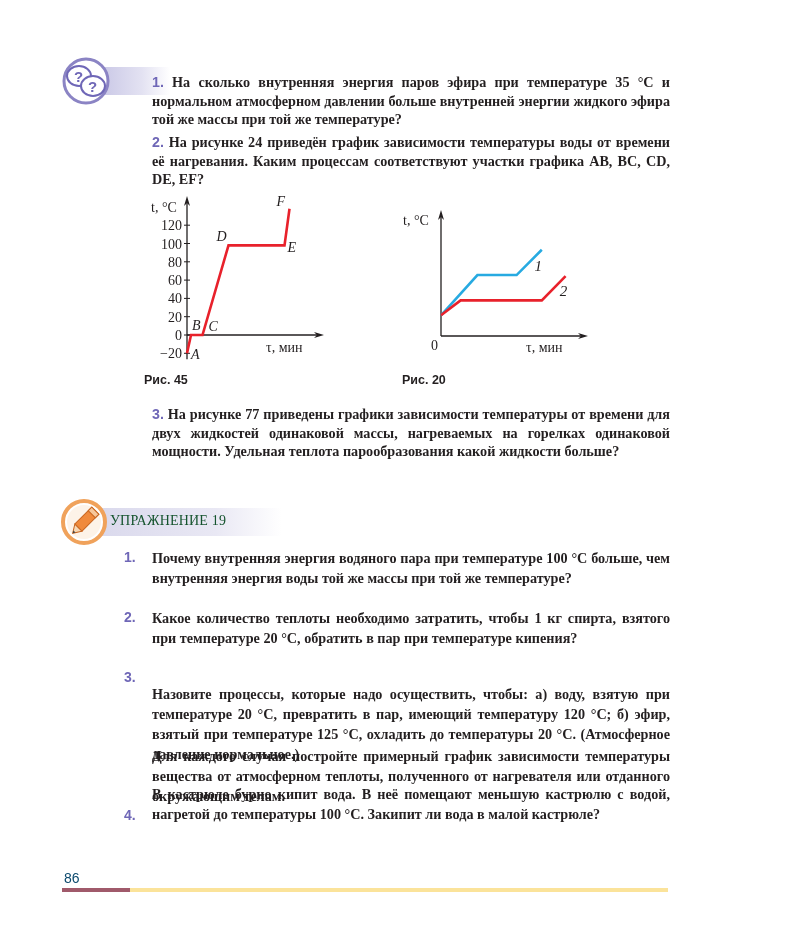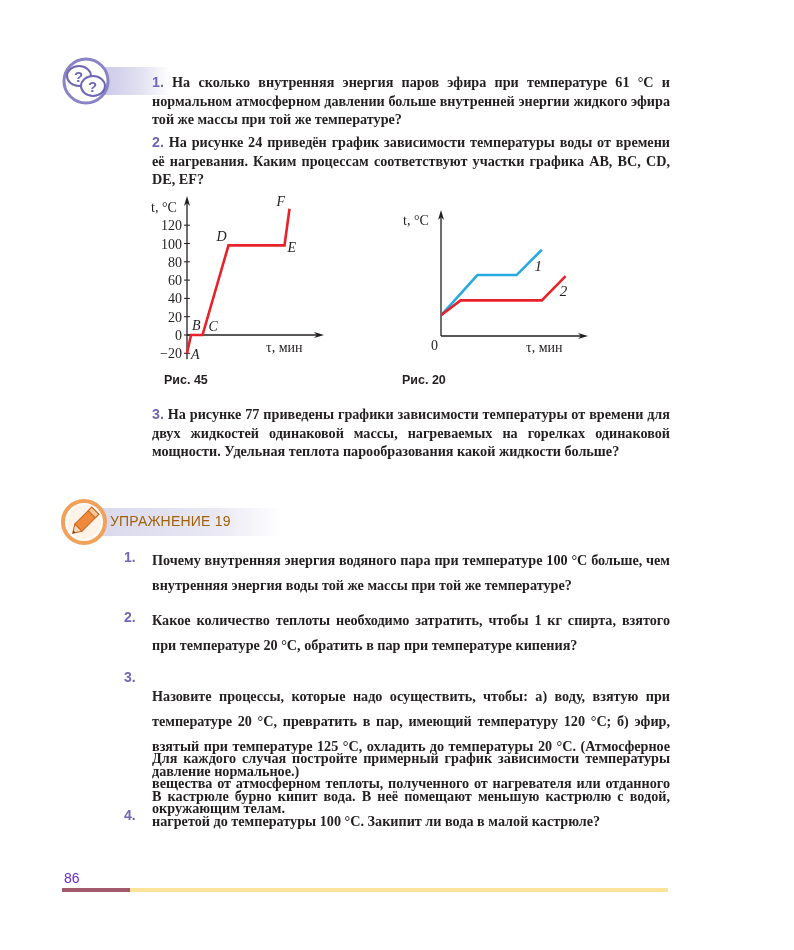--- a/index.html
+++ b/index.html
@@ -2,53 +2,53 @@
 <html><head>
 <meta charset="utf-8">
 <style>
   html, body { margin:0; padding:0; background:#ffffff; }
   body { width:794px; height:950px; position:relative; overflow:hidden;
          font-family:"DejaVu Serif","Liberation Serif",serif; color:#231f20; }
   .abs { position:absolute; }
   .para { position:absolute; left:152px; width:518px; font-size:14.2px; line-height:18.6px;
           text-align:justify; font-weight:bold; font-family:"Liberation Serif","DejaVu Serif",serif; }
   .num { color:#6f67b7; font-family:"Liberation Sans","DejaVu Sans",sans-serif; font-weight:bold; }
-  .ex-item { position:absolute; left:152px; width:518px; font-size:14.2px; line-height:25px;
+  .ex-item { position:absolute; left:152px; width:518px; font-size:14.2px; line-height:20px;
              text-align:justify; font-weight:bold; font-family:"Liberation Serif","DejaVu Serif",serif; }
   .ex-num { position:absolute; left:124px; font-size:14px; line-height:18.6px; color:#6f67b7;
             font-family:"Liberation Sans","DejaVu Sans",sans-serif; font-weight:bold; }
   .q-band { position:absolute; left:100px; top:67px; width:70px; height:28px;
             background:linear-gradient(90deg,#c9c7e6 0%,#e3e2f2 60%,rgba(255,255,255,0) 100%); }
   .ex-band { position:absolute; left:92px; top:508px; width:190px; height:28px;
              background:linear-gradient(90deg,#d9d8ec 0%,#e9e8f4 65%,rgba(255,255,255,0) 100%); }
-  .ex-title { position:absolute; left:110px; top:513px; font-family:Liberation Sans, sans-serif;
-              font-size:14px; color:#a16207; letter-spacing:0.2px; }
+  .ex-title { position:absolute; left:110px; top:513px; font-family:Liberation Serif, serif;
+              font-size:14px; color:#14532d; letter-spacing:0.2px; }
   .caption { position:absolute; font-family:"Liberation Sans","DejaVu Sans",sans-serif; font-weight:bold;
              font-size:12.5px; color:#231f20; }
   .footer-num { position:absolute; left:64px; top:870px; font-family:"Liberation Sans","DejaVu Sans",sans-serif;
-                font-size:14px; color:#6d28d9; }
+                font-size:14px; color:#0c4a6e; }
   .footer-bar1 { position:absolute; left:62px; top:888px; width:68px; height:4px; background:#a05a6b; }
   .footer-bar2 { position:absolute; left:130px; top:888px; width:538px; height:4px; background:#fbe39a; }
   svg text { font-family:"Liberation Serif","DejaVu Serif",serif; }
 </style>
 </head>
 <body>
 
 <div class="q-band"></div>
 <svg class="abs" style="left:60px;top:57px" width="52" height="48">
   <circle cx="26" cy="24" r="22" fill="#ffffff" stroke="#8b84c4" stroke-width="3"></circle>
   <ellipse cx="19" cy="19" rx="12" ry="10" fill="#ffffff" stroke="#6f67b7" stroke-width="2"></ellipse>
   <text x="14" y="25" font-size="15" font-weight="bold" fill="#6f67b7" style="font-family:'Liberation Sans',sans-serif">?</text>
   <ellipse cx="33" cy="29" rx="12" ry="10" fill="#ffffff" stroke="#6f67b7" stroke-width="2"></ellipse>
   <text x="28" y="35" font-size="15" font-weight="bold" fill="#6f67b7" style="font-family:'Liberation Sans',sans-serif">?</text>
 </svg>
 
 <div class="para" style="top:73px">
   <span class="num">1.</span>
-  <span>На сколько внутренняя энергия паров эфира при температуре 61 °С и нормальном атмосферном давлении больше внутренней энергии жидкого эфира той же массы при той же температуре?</span>
+  <span>На сколько внутренняя энергия паров эфира при температуре 35 °С и нормальном атмосферном давлении больше внутренней энергии жидкого эфира той же массы при той же температуре?</span>
 </div>
 
 <div class="para" style="top:133px">
   <span class="num">2.</span>
   <span>На рисунке 24 приведён график зависимости температуры воды от времени её нагревания. Каким процессам соответствуют участки графика AB, BC, CD, DE, EF?</span>
 </div>
 
 <svg class="abs" id="fig45" style="left:140px;top:192px" width="200" height="175">
     <line x1="47" y1="167.3" x2="47" y2="8" stroke="#231f20" stroke-width="1.3"></line>
     <polygon points="47,4 44,14 47,11 50,14" fill="#231f20"></polygon>
@@ -73,21 +73,21 @@
     <text x="11" y="20" font-size="14" fill="#231f20">t, °С</text>
     <text x="126" y="160" font-size="14" fill="#231f20">τ, мин</text>
     <polyline points="47,161.3 51,143 62.5,143 88.5,53.33 144.5,53.33 149.5,16.72999999999999" fill="none" stroke="#e8212b" stroke-width="2.6" stroke-linejoin="miter"></polyline>
     <text x="51" y="167.3" font-size="14" font-style="italic" fill="#231f20">A</text>
     <text x="52" y="138" font-size="14" font-style="italic" fill="#231f20">B</text>
     <text x="68.5" y="139" font-size="14" font-style="italic" fill="#231f20">C</text>
     <text x="76.5" y="49.33" font-size="14" font-style="italic" fill="#231f20">D</text>
     <text x="147.5" y="60.33" font-size="14" font-style="italic" fill="#231f20">E</text>
     <text x="136.5" y="13.72999999999999" font-size="14" font-style="italic" fill="#231f20">F</text>
   </svg>
-<div class="caption" style="left:164px;top:373px">Рис. 45</div>
+<div class="caption" style="left:144px;top:373px">Рис. 45</div>
 
 <svg class="abs" id="fig46" style="left:395px;top:192px" width="205" height="175">
     <line x1="46" y1="144" x2="46" y2="22" stroke="#231f20" stroke-width="1.3"></line>
     <polygon points="46,18 43,28 46,25 49,28" fill="#231f20"></polygon>
     <line x1="46" y1="144" x2="186" y2="144" stroke="#231f20" stroke-width="1.3"></line>
     <polygon points="193,144 183,141 186,144 183,147" fill="#231f20"></polygon>
     <text x="8" y="33" font-size="14" fill="#231f20">t, °С</text>
     <text x="131" y="160" font-size="14" fill="#231f20">τ, мин</text>
     <text x="36" y="158" font-size="14" fill="#231f20">0</text>
     <polyline points="46,123.3 82.4,83.05000000000001 121.60000000000001,83.05000000000001 146.8,57.75" fill="none" stroke="#27aae1" stroke-width="2.6"></polyline>

